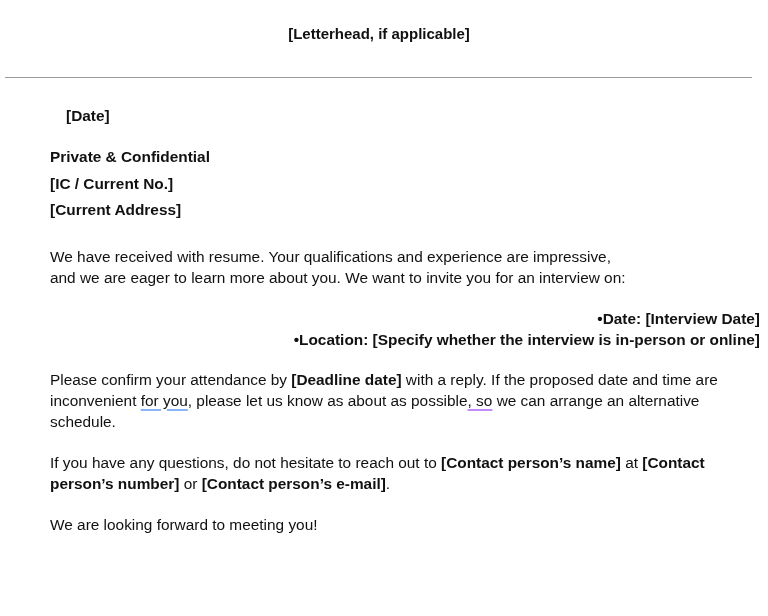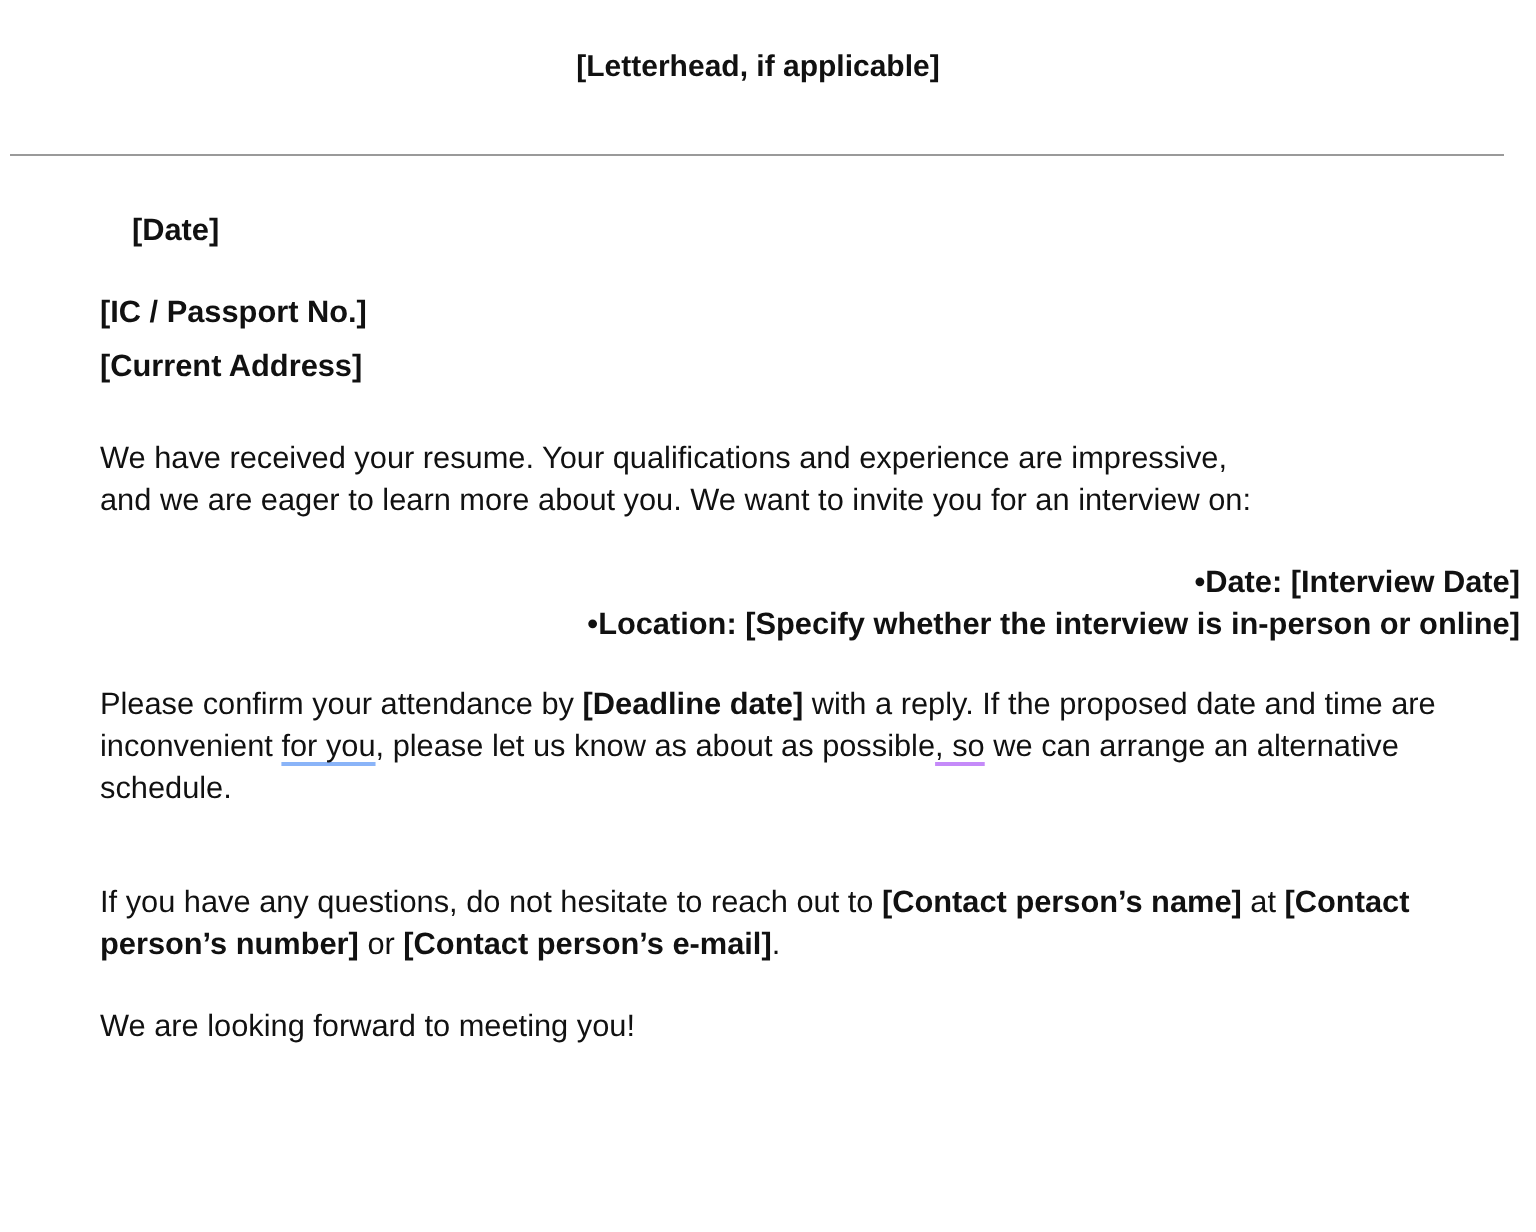--- a/index.html
+++ b/index.html
@@ -92,45 +92,46 @@
       text-decoration-thickness: 2px;
       text-underline-offset: 3px;
     }
     .spell-purple {
       text-decoration: underline;
       text-decoration-color: #c58af9;
       text-decoration-thickness: 2px;
       text-underline-offset: 3px;
     }
     .para-contact {
-      margin-top: 36px;
+      margin-top: 20px;
       width: 700px;
     }
     .closing {
       margin-top: 20px;
     }
   </style>
 </head>
 <body>
 
 <div class="letterhead">[Letterhead, if applicable]</div>
 <div class="divider"></div>
 
 <div class="content">
 
   <div class="date-line b">[Date]</div>
 
   <div class="recipient">
-    <div class="line b">[IC / Passport No.]</div>
+    <div class="line b">Private &amp; Confidential</div>
+    <div class="line b">[IC / Current No.]</div>
     <div class="line b">[Current Address]</div>
   </div>
 
 
   <div class="para1">
-    <div class="line">We have received your resume. Your qualifications and experience are impressive,</div>
+    <div class="line">We have received with resume. Your qualifications and experience are impressive,</div>
     <div class="line">and we are eager to learn more about you. We want to invite you for an interview on:</div>
   </div>
 
   <ul class="details">
     <li><span class="bullet">•</span><span>Date: [Interview Date]</span></li>
     <li><span class="bullet">•</span><span>Location: [Specify whether the interview is in-person or online]</span></li>
   </ul>
 
   <div class="para-confirm"><span>Please confirm your attendance by </span><span class="b">[Deadline date]</span><span> with a reply. If the proposed date and time are inconvenient </span><span class="spell-blue">for you</span><span>, please let us know as about as possible</span><span class="spell-purple">, so</span><span> we can arrange an alternative schedule.</span></div>
 

